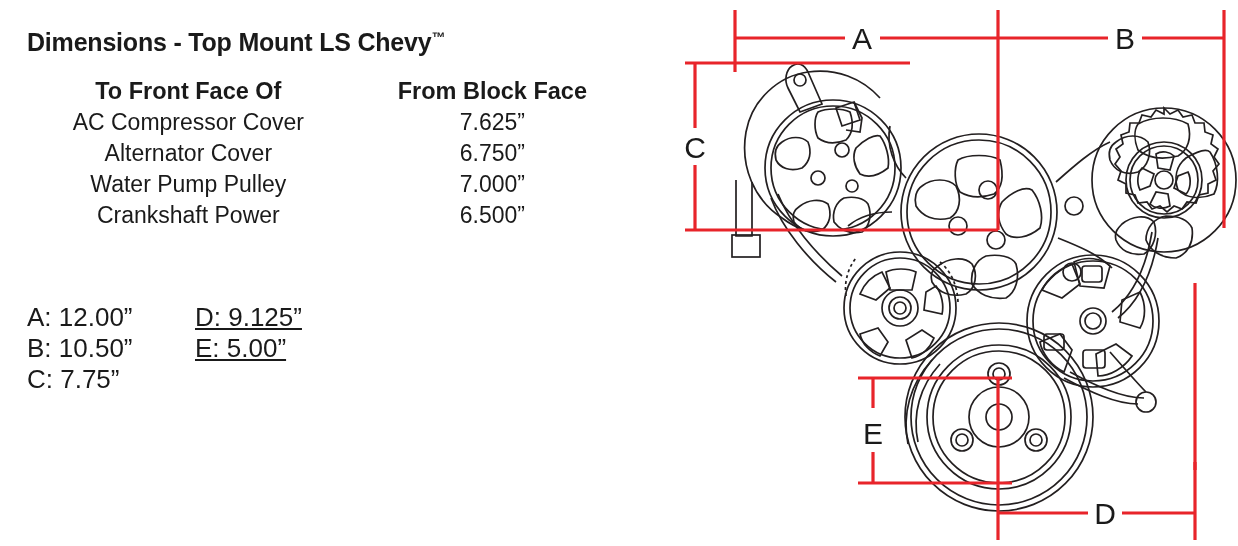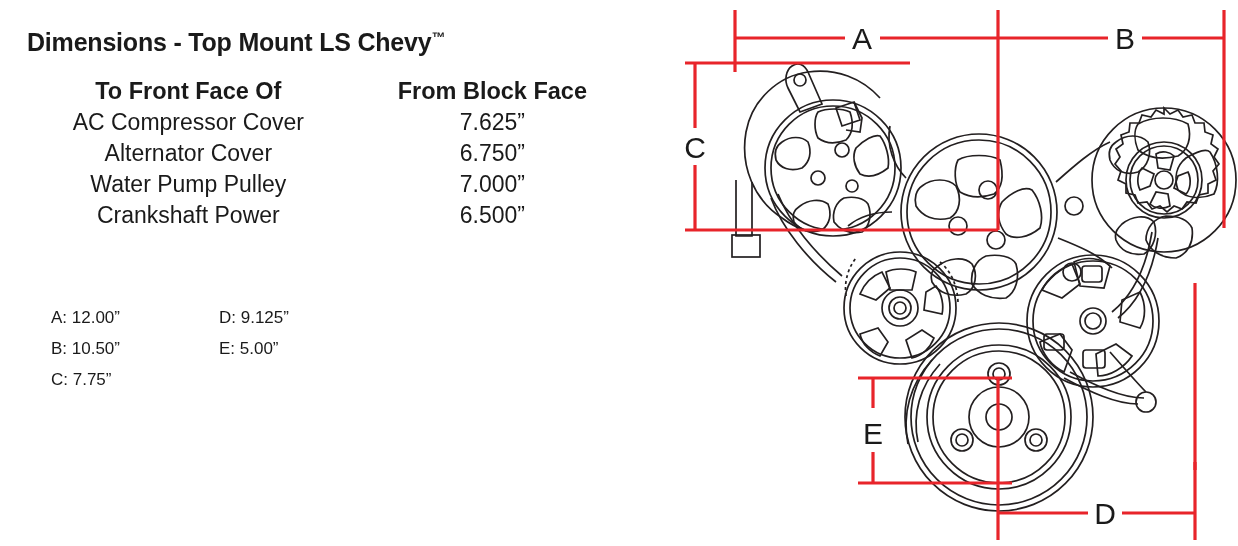--- a/index.html
+++ b/index.html
@@ -66,33 +66,33 @@
   #spec-table th.col-label,
   #spec-table td.col-label {
     width: 345px;
   }
 
   
   #dim-key {
     position: absolute;
     left: 14px;
     top: 302px;
-    font-size: 17px;
+    font-size: 26px;
     line-height: 31px;
-    margin-left: 24px;
   }
   #dim-key .key-row {
     display: flex;
     white-space: nowrap;
   }
   #dim-key .key-cell {
     width: 168px;
   }
   #dim-key .key-cell:last-child {
     width: auto;
+    text-decoration: underline;
   }
 
   
   #drawing {
     position: absolute;
     left: 640px;
     top: 0;
     width: 598px;
     height: 546px;
   }

